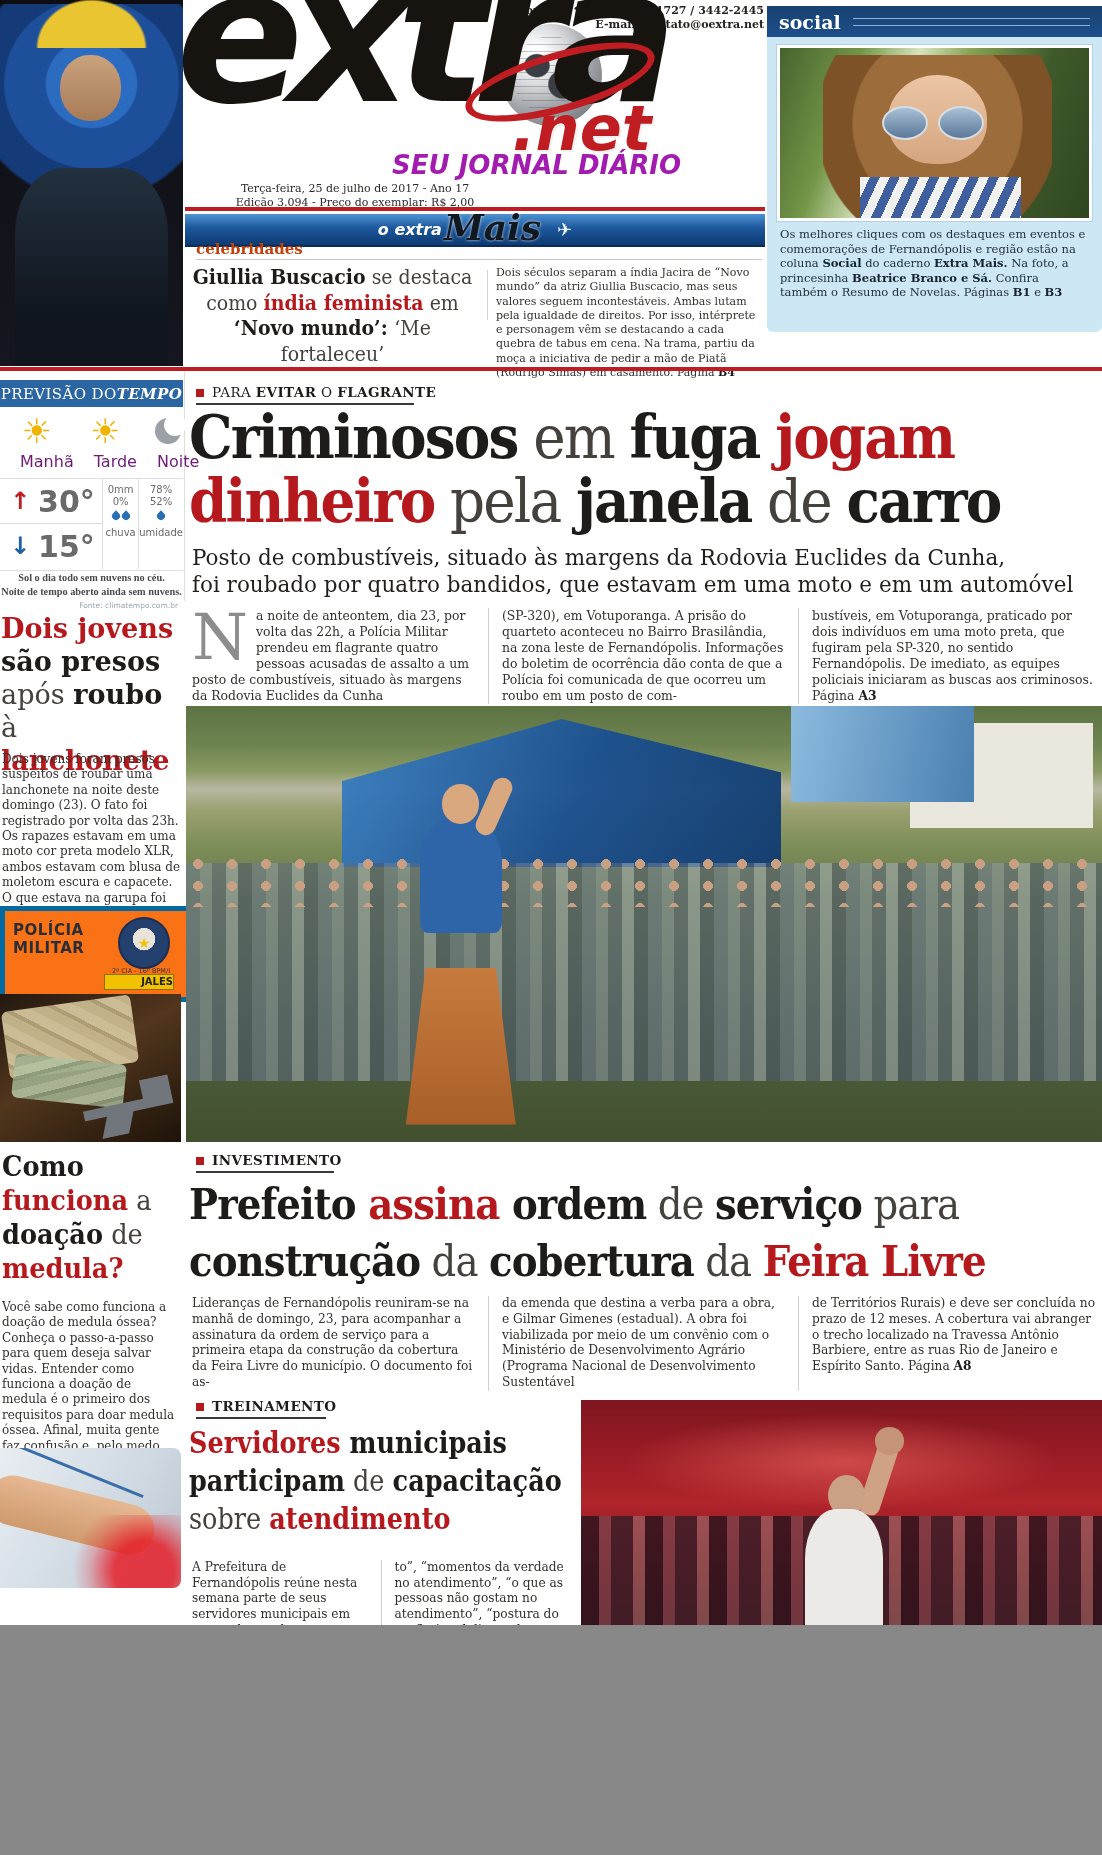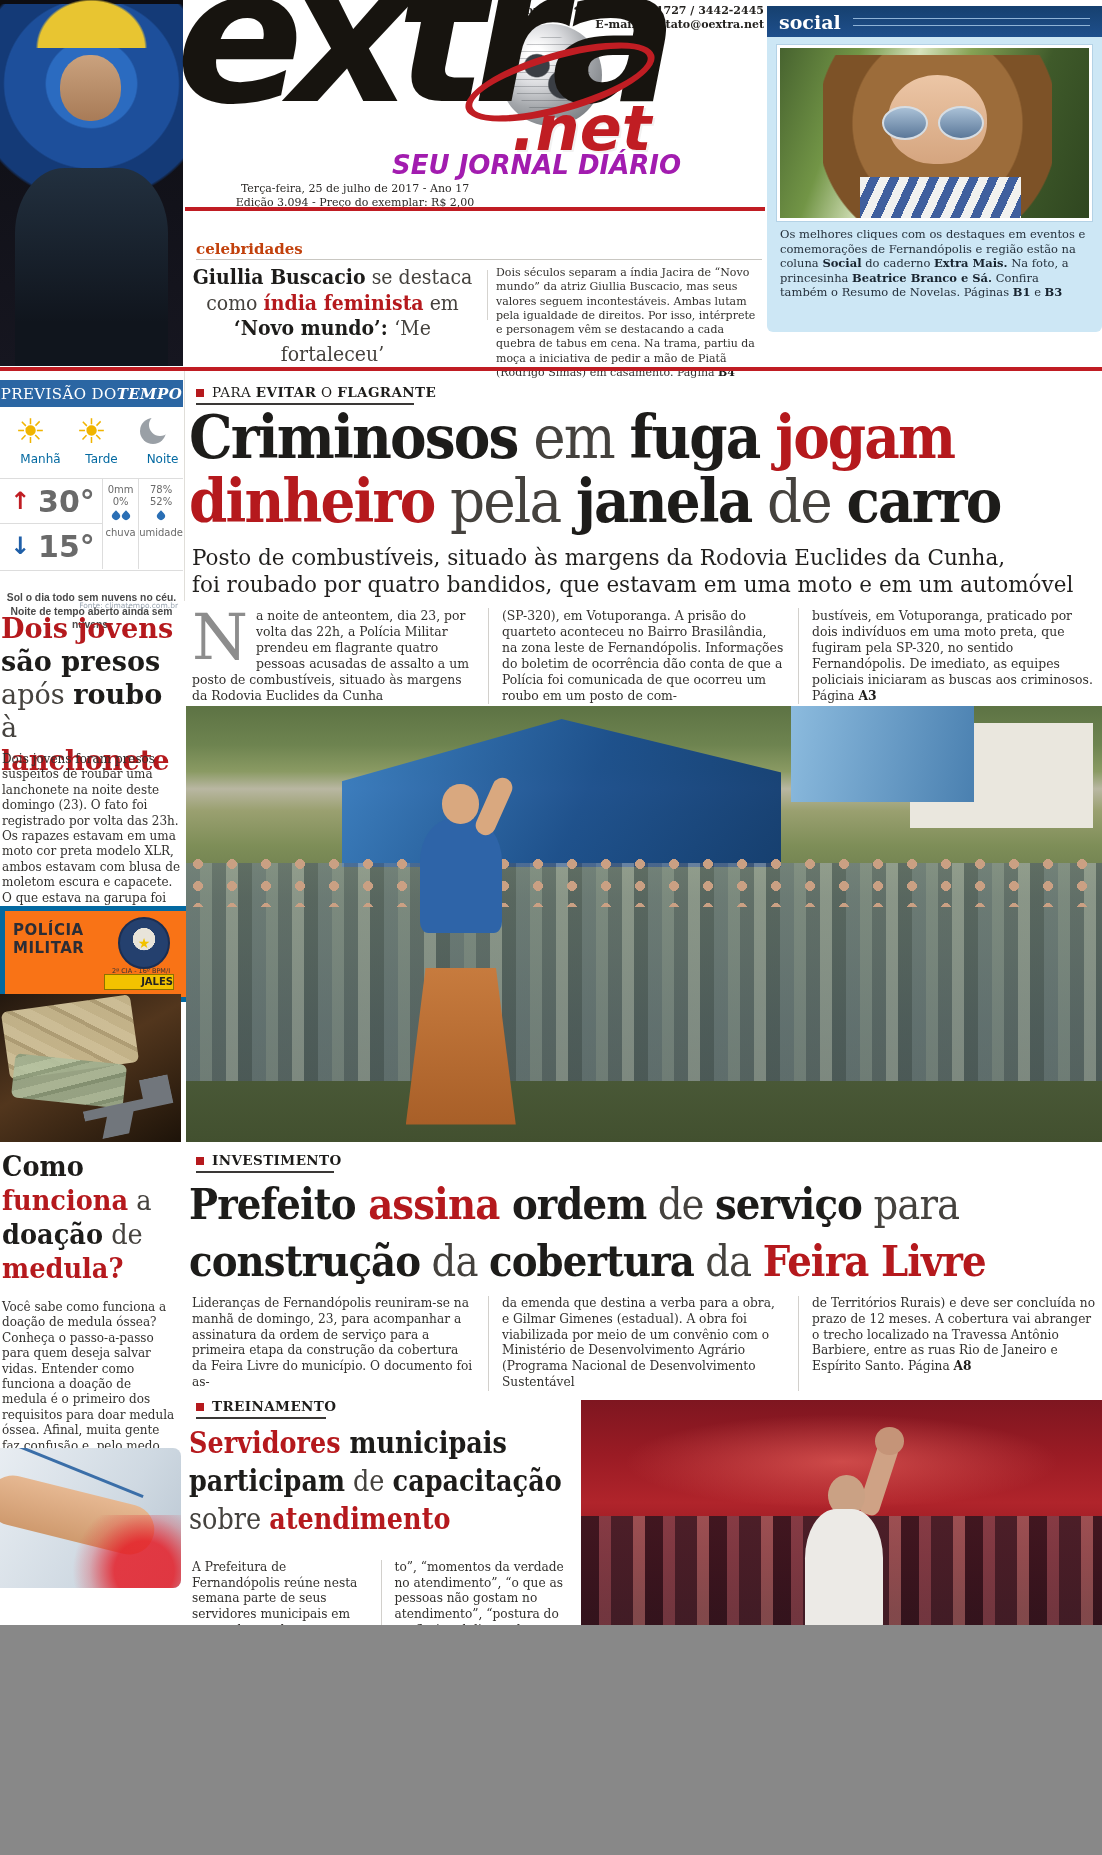--- a/index.html
+++ b/index.html
@@ -88,33 +88,33 @@
   
   .weather-head{left:0;top:380px;width:183px;height:27px;background:#2b66a3;display:flex;align-items:center;
                 justify-content:center;font-size:15px;letter-spacing:.4px;}
   .weather-periods{left:0;top:410px;width:183px;display:flex;font-family:"DejaVu Sans",sans-serif;}
   .wp{flex:1;text-align:center;}
   .wp-icon{height:42px;display:flex;align-items:center;justify-content:center;}
   .sun-glyph{color:#f0b400;font-size:34px;line-height:1;}
   .moon{position:relative;width:26px;height:26px;}
   .moon-c1{position:absolute;inset:0;border-radius:50%;background:#9aa0a6;}
   .moon-c2{position:absolute;left:9px;top:-4px;width:22px;height:22px;border-radius:50%;background:#fff;}
-  .wp-label{font-size:12px;color:#0369a1;padding-bottom:6px;padding-left:20px;}
+  .wp-label{font-size:16px;color:#701a75;padding-bottom:6px;padding-left:20px;}
   .weather-temps{left:0;top:478px;width:183px;height:90px;display:flex;font-family:"DejaVu Sans",sans-serif;border-top:1px solid #ddd;}
   .wt-main{width:102px;}
   .wt-row{height:44px;display:flex;align-items:center;padding-left:10px;}
   .wt-row + .wt-row{border-top:1px solid #ddd;}
   .wt-arrow-up{color:#c01d23;font-size:24px;font-weight:bold;margin-right:8px;}
   .wt-arrow-down{color:#1f5fa8;font-size:24px;font-weight:bold;margin-right:8px;}
   .wt-temp{font-size:30px;font-weight:bold;color:#6a6a6a;}
   .wt-mini{flex:1;border-left:1px solid #ddd;text-align:center;font-size:10px;color:#6a6a6a;padding-top:5px;line-height:12px;}
   .drop{display:inline-block;width:8px;height:8px;background:#2a6fb5;border-radius:0 50% 50% 50%;transform:rotate(45deg);margin:4px 1px 2px;}
   .wt-mini-label{font-size:10px;color:#6a6a6a;margin-top:2px;}
-  .weather-summary{left:0;top:570px;width:183px;border-top:1px solid #ddd;padding-top:20px;text-align:center;
-                   font-family:Liberation Sans, sans-serif;font-weight:bold;font-size:10.3px;color:#4a4a4a;line-height:13.5px;}
+  .weather-summary{left:0;top:570px;width:183px;border-top:1px solid #ddd;padding-top:0;text-align:center;
+                   font-family:Liberation Serif, serif;font-weight:bold;font-size:10.3px;color:#4a4a4a;line-height:13.5px;}
   .weather-source{left:0;top:601px;width:178px;text-align:right;font-family:"DejaVu Sans",sans-serif;
                   font-size:7.5px;color:#9aa6b2;}
 
   
   .ls-headline{left:1px;top:612px;width:184px;font-size:28.5px;line-height:33px;transform:scaleX(.95);transform-origin:left top;}
   .ls-body{left:2px;top:752px;width:179px;font-size:12px;line-height:15.4px;color:#33312e;}
 
   
   .police-box{left:0;top:906px;width:181px;height:86px;background:#f97316;border:5px solid #0369a1;}
   .pm-name{position:absolute;left:8px;top:10px;font-family:"DejaVu Sans",sans-serif;font-weight:bold;
@@ -241,20 +241,25 @@
   <div class="abs globe"></div>
   <div class="abs globe-ring"></div>
   <div class="abs logo-net">.net</div>
   <div class="abs logo-tagline">SEU JORNAL DIÁRIO</div>
   <div class="abs dateline">
     <div>Terça-feira, 25 de julho de 2017 - Ano 17</div>
     <div>Edição 3.094 - Preço do exemplar: R$ 2,00</div>
   </div>
   <div class="abs rule-red-top"></div>
 
+  <div class="abs mais-banner">
+    <span class="mais-prefix">o extra</span>
+    <span class="mais-word">Mais</span>
+    <span class="mais-plane">✈</span>
+  </div>
 
   <div class="abs social-box">
     <div class="social-head">
       <span class="social-title">social</span>
       <span class="social-rules"></span>
     </div>
     <div class="social-photo">
       <div class="pg-hair"></div>
       <div class="pg-face"></div>
       <div class="pg-lens" style="left:33%;"></div>

